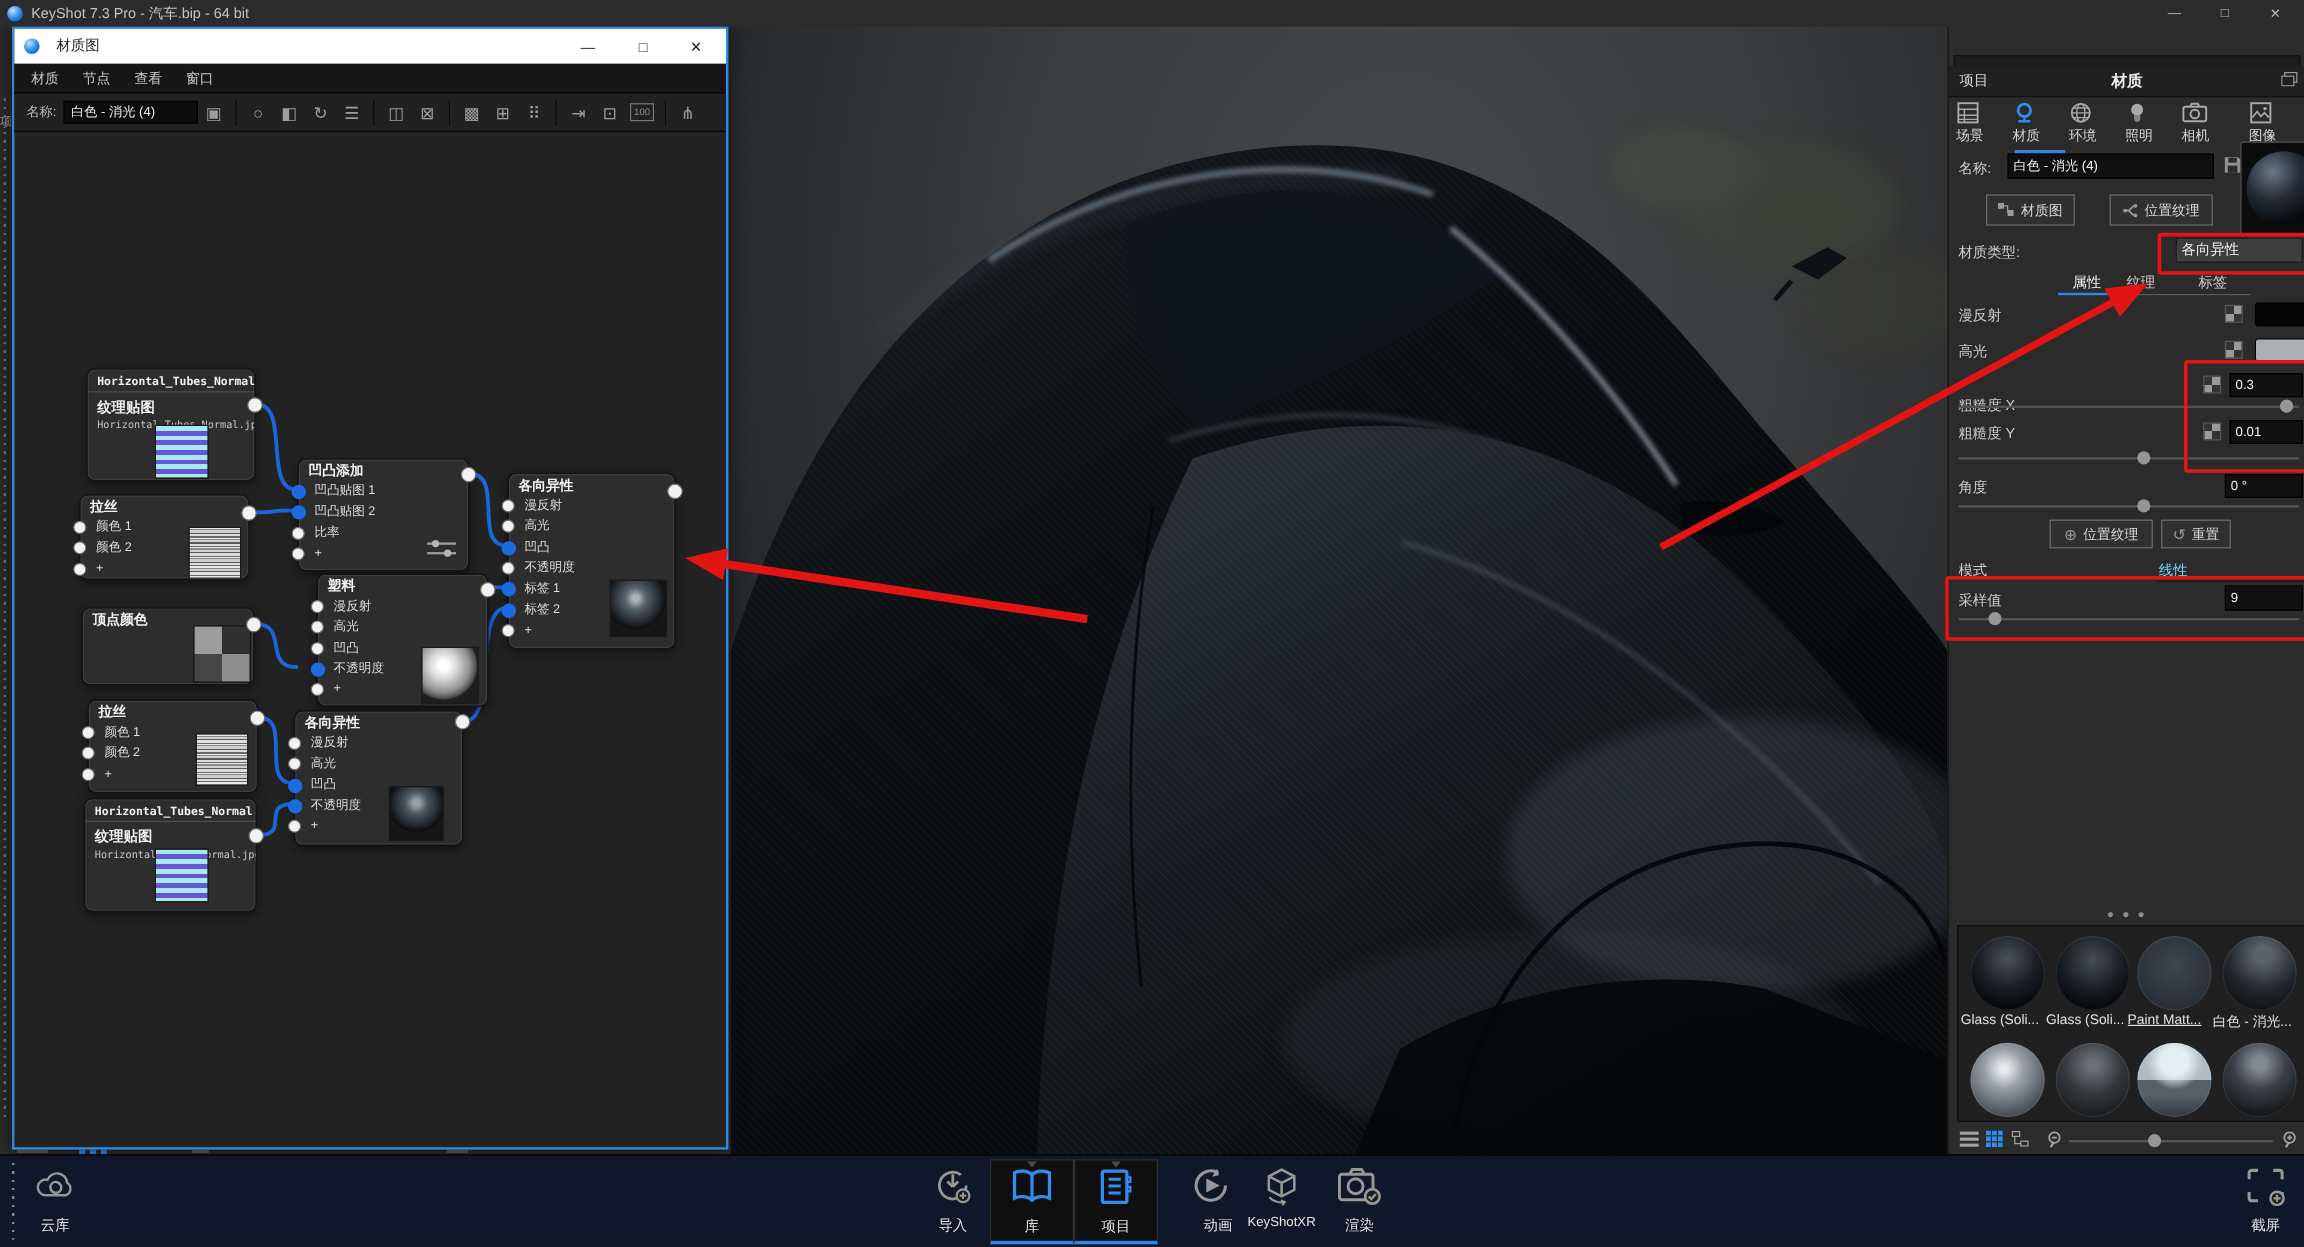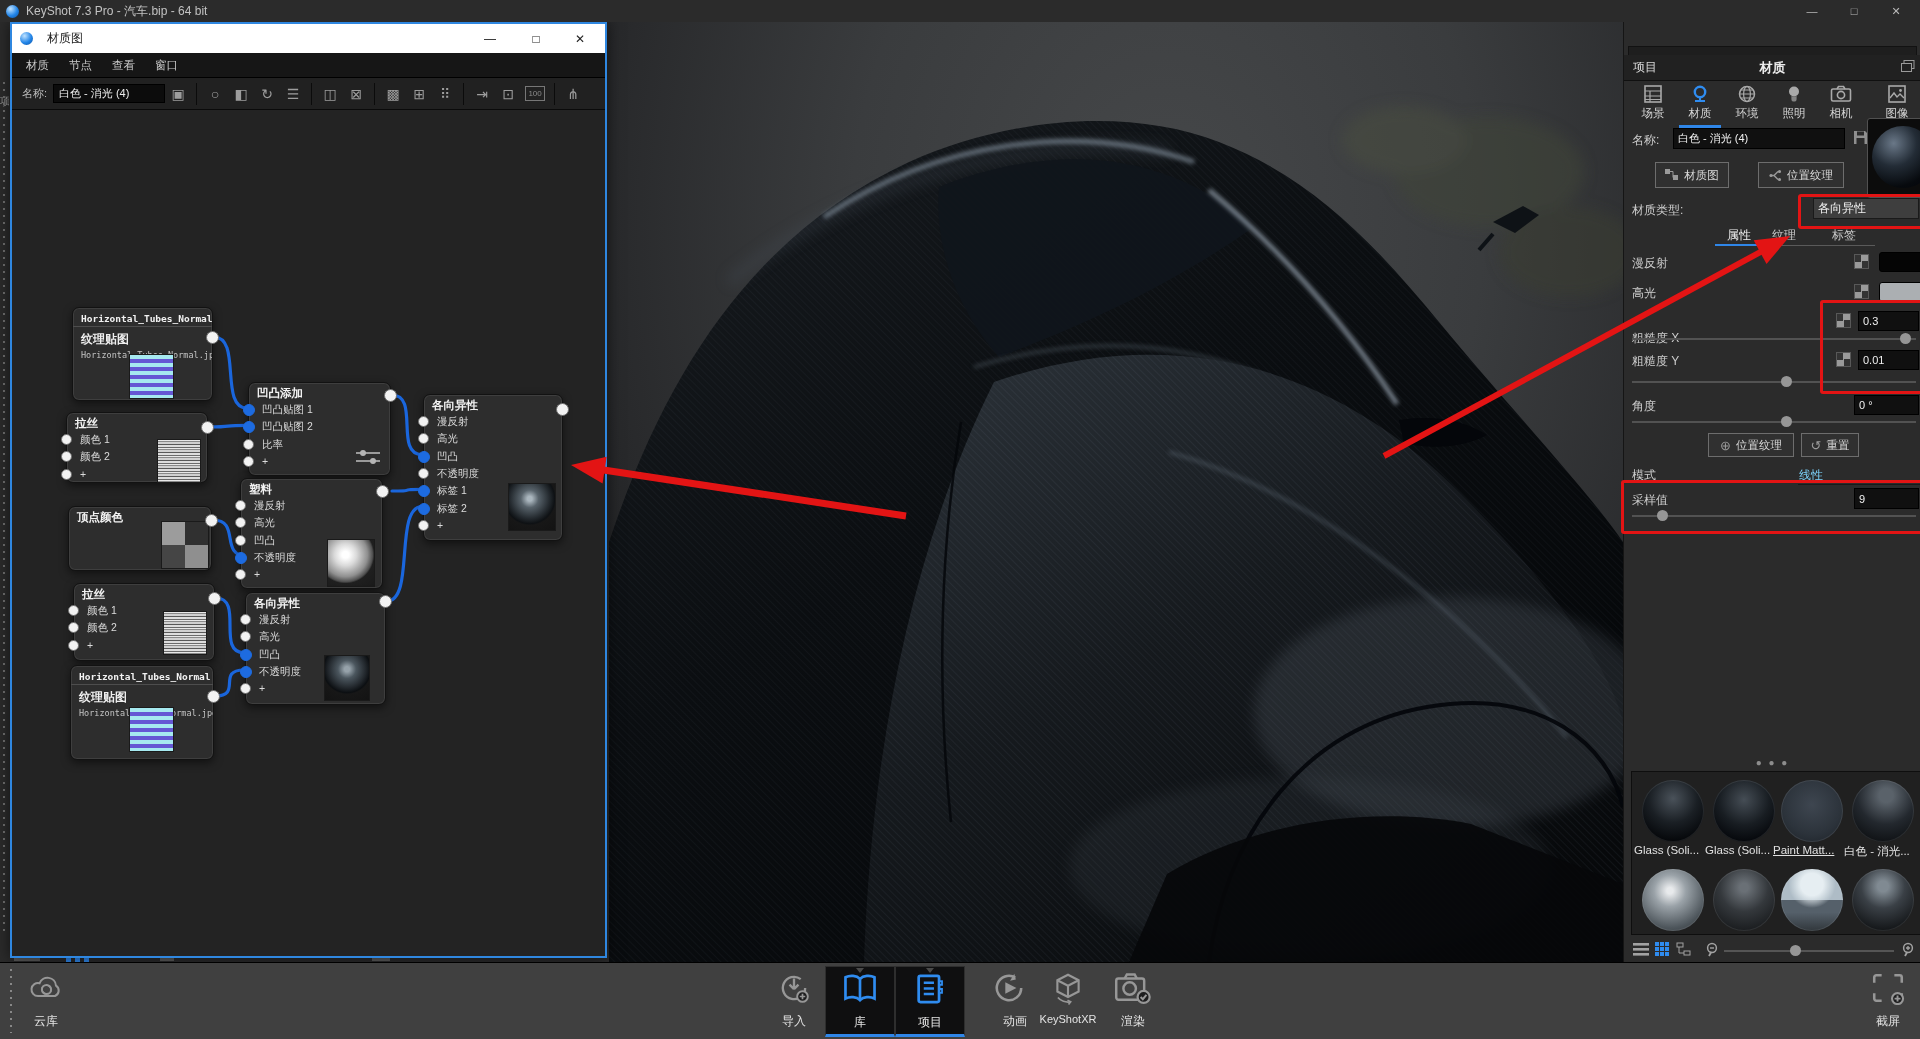--- a/index.html
+++ b/index.html
@@ -64,21 +64,21 @@
   .mini-sliders::before{left:4px;top:1px;}
   .mini-sliders::after{left:14px;top:9px;}
   #wires{position:absolute;left:0;top:0;width:1920px;height:1039px;z-index:4;pointer-events:none;}
 
   
   .rpanel{position:absolute;left:1623px;top:22px;width:297px;height:940px;background:#2b2b2b;border-left:1px solid #151515;z-index:6;font-size:12px;color:#cfcfcf;overflow:hidden;}
   .rp-header{position:absolute;left:0;top:33px;width:100%;height:25px;background:#212121;border-bottom:1px solid #101010;display:flex;align-items:center;}
   .rp-header .lt{padding-left:9px;font-size:12px;color:#d8d8d8;}
   .rp-header .ct{position:absolute;left:0;right:0;text-align:center;font-weight:bold;font-size:13px;color:#ececec;}
   .rp-header .ri{position:absolute;right:6px;top:5px;}
-  .tab{position:absolute;top:60px;width:46px;height:44px;text-align:center;color:#9f9f9f;cursor:default;}
+  .tab{position:absolute;top:60px;width:46px;height:44px;text-align:left;color:#9f9f9f;cursor:default;}
   .tab .ticon{display:block;height:22px;margin-top:2px;color:#a9a9a9;}
   .tab .tlabel{font-size:11.5px;color:#d5d5d5;}
   .tab.active .ticon{color:#2f8cf0;}
   .tab.active::after{content:"";position:absolute;left:2px;right:2px;bottom:-2px;height:3px;background:#2f86e8;}
   .rp-label{position:absolute;color:#cdcdcd;font-size:12px;white-space:nowrap;}
   .rp-input{position:absolute;background:#101010;border:1px solid #000;color:#f0f0f0;font-size:11px;padding:0 4px;font-family:"Liberation Sans",sans-serif;box-sizing:border-box;}
   .rp-btn{position:absolute;background:#303030;border:1px solid #6d6d6d;color:#d8d8d8;font-size:11.5px;display:flex;align-items:center;justify-content:center;gap:5px;box-sizing:border-box;cursor:default;}
   .chk{position:absolute;width:15px;height:15px;border:1px solid #585858;background:conic-gradient(#9a9a9a 0 25%,#333 0 50%,#9a9a9a 0 75%,#333 0);box-sizing:border-box;}
   .swatch{position:absolute;width:46px;height:20px;border-radius:3px;border:1px solid #000;box-sizing:border-box;}
   .track{position:absolute;left:8px;width:284px;height:2px;background:#525252;}
@@ -95,21 +95,21 @@
   .s2{background:radial-gradient(circle at 50% 32%,#454d55 0%,#181d22 48%,#04060a 82%);}
   .s3{background:radial-gradient(circle at 50% 40%,#3e4650 0%,#2c333b 60%,#1b2026 100%);}
   .s4{background:radial-gradient(circle at 55% 25%,#5a626a 0 12%,#23282e 50%,#0a0c0e 90%);}
   .s5{background:radial-gradient(circle at 45% 35%,#e8eaec 0 6%,#9aa2a8 30%,#4e565c 70%,#26292c 100%);}
   .s6{background:radial-gradient(circle at 50% 30%,#6a7076 0 8%,#34383c 45%,#141618 90%);}
   .s7{background:radial-gradient(circle at 50% 25%,#e6eef2 0 20%,rgba(0,0,0,0) 42%),linear-gradient(180deg,#aebcc6 0 50%,#55606a 50% 70%,#31373c 100%);}
   .s8{background:radial-gradient(circle at 50% 28%,#808a92 0 10%,#3a4046 40%,#101214 85%);}
   .rp-foot{position:absolute;left:0;top:918px;width:100%;height:22px;}
 
   
-  .dock{position:absolute;left:0;top:962px;width:1920px;height:77px;background:#404040;border-top:1px solid #000;z-index:7;}
+  .dock{position:absolute;left:0;top:962px;width:1920px;height:77px;background:#0f172a;border-top:1px solid #000;z-index:7;}
   .dk-item{position:absolute;top:3px;width:70px;height:71px;text-align:center;color:#e3e3e3;font-size:12px;box-sizing:border-box;}
   .dk-item .ic{display:block;height:42px;padding-top:5px;color:#979797;}
   .dk-item.active{background:#0f0f10;border:1px solid #2e2e2e;border-bottom:3px solid #2f86e8;}
   .dk-item.active .ic{color:#2f8cf0;}
   .dk-item .lbl{display:block;margin-top:0px;}
   .dk-item.active::before{content:"";position:absolute;top:1px;left:50%;margin-left:-4px;border-left:4px solid transparent;border-right:4px solid transparent;border-top:5px solid #4a4a4a;}
 
   
   #annot{position:absolute;left:0;top:0;width:1920px;height:1039px;z-index:10;pointer-events:none;}
   .redrect{position:absolute;border:3px solid #e31414;border-radius:3px;z-index:10;pointer-events:none;}
@@ -260,21 +260,21 @@
       </div>
       <div class="node" style="left: 248px; top: 382px; width: 143px; height: 94px;">
         <div class="n-title">凹凸添加</div>
         <div class="in-row"><span class="dot on"></span><span>凹凸贴图 1</span></div>
         <div class="in-row"><span class="dot on"></span><span>凹凸贴图 2</span></div>
         <div class="in-row"><span class="dot"></span><span>比率</span></div>
         <div class="in-row"><span class="dot"></span><span>+</span></div>
         <div class="mini-sliders"></div>
         <span class="dot out" style="right: -7px; top: 6px;"></span>
       </div>
-      <div class="node" style="left: 240px; top: 478px; width: 143px; height: 111px;">
+      <div class="node" style="left: 264px; top: 478px; width: 143px; height: 111px;">
         <div class="n-title">塑料</div>
         <div class="in-row"><span class="dot"></span><span>漫反射</span></div>
         <div class="in-row"><span class="dot"></span><span>高光</span></div>
         <div class="in-row"><span class="dot"></span><span>凹凸</span></div>
         <div class="in-row"><span class="dot on"></span><span>不透明度</span></div>
         <div class="in-row"><span class="dot"></span><span>+</span></div>
         <div class="thumb t-sphere-plastic" style="left: 86px; top: 60px; width: 46px; height: 46px;"></div>
         <span class="dot out" style="right: -7px; top: 6px;"></span>
       </div>
       <div class="node" style="left: 423px; top: 394px; width: 140px; height: 147px;">

